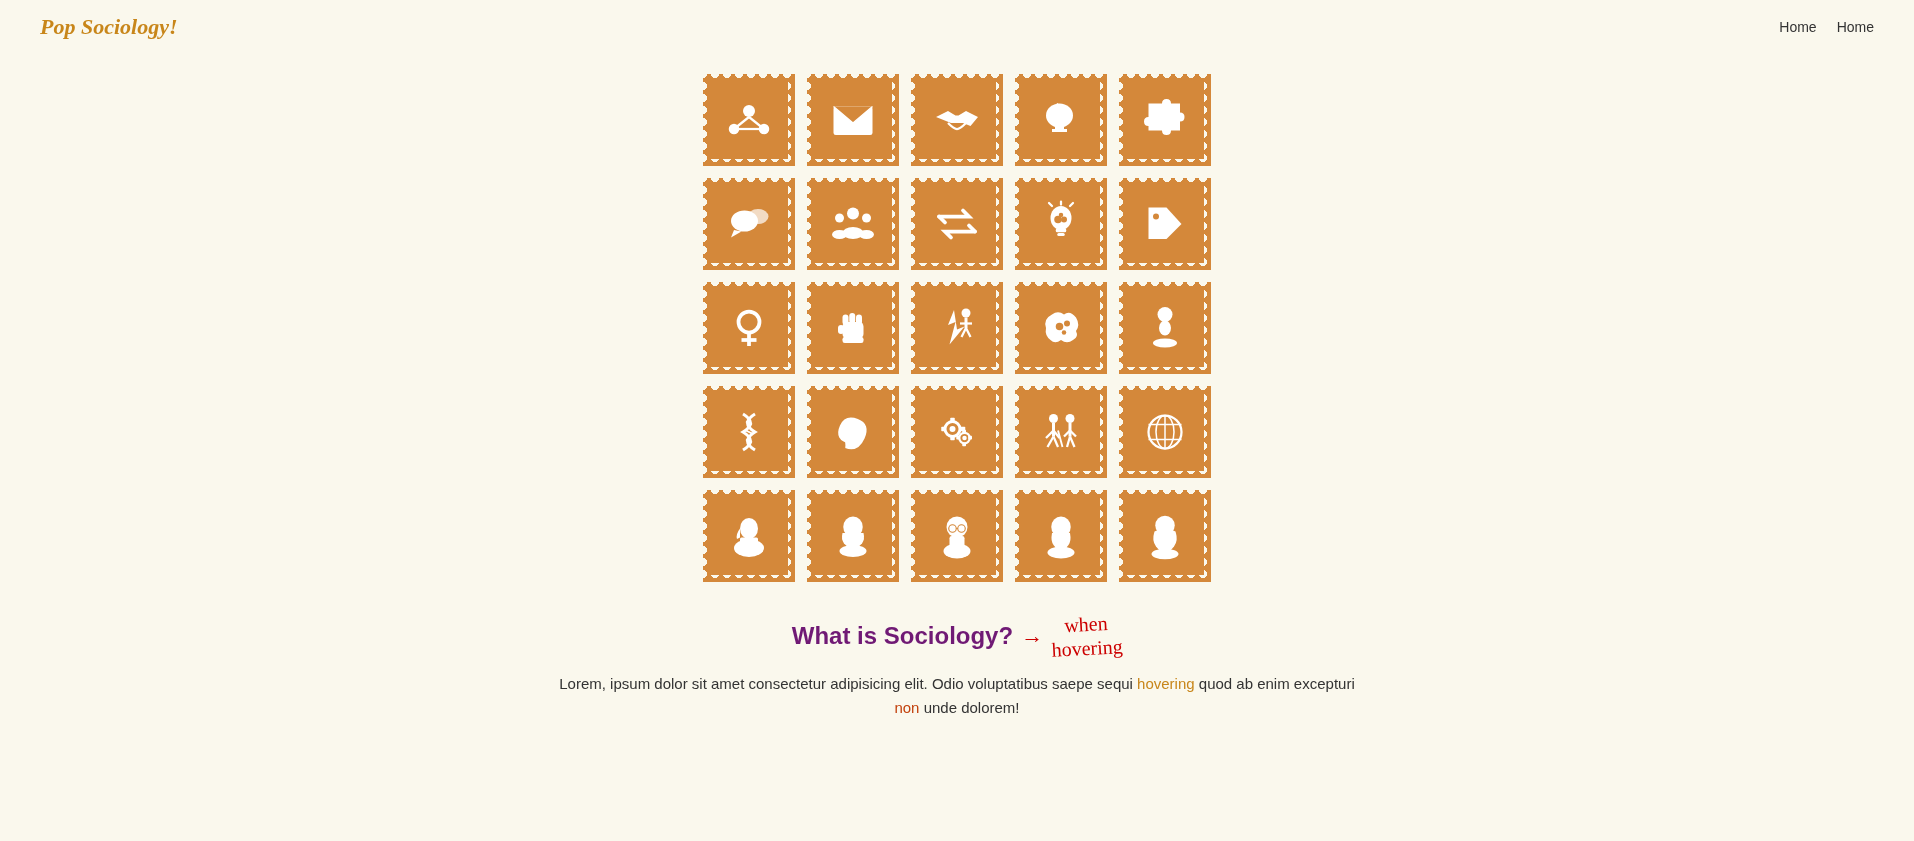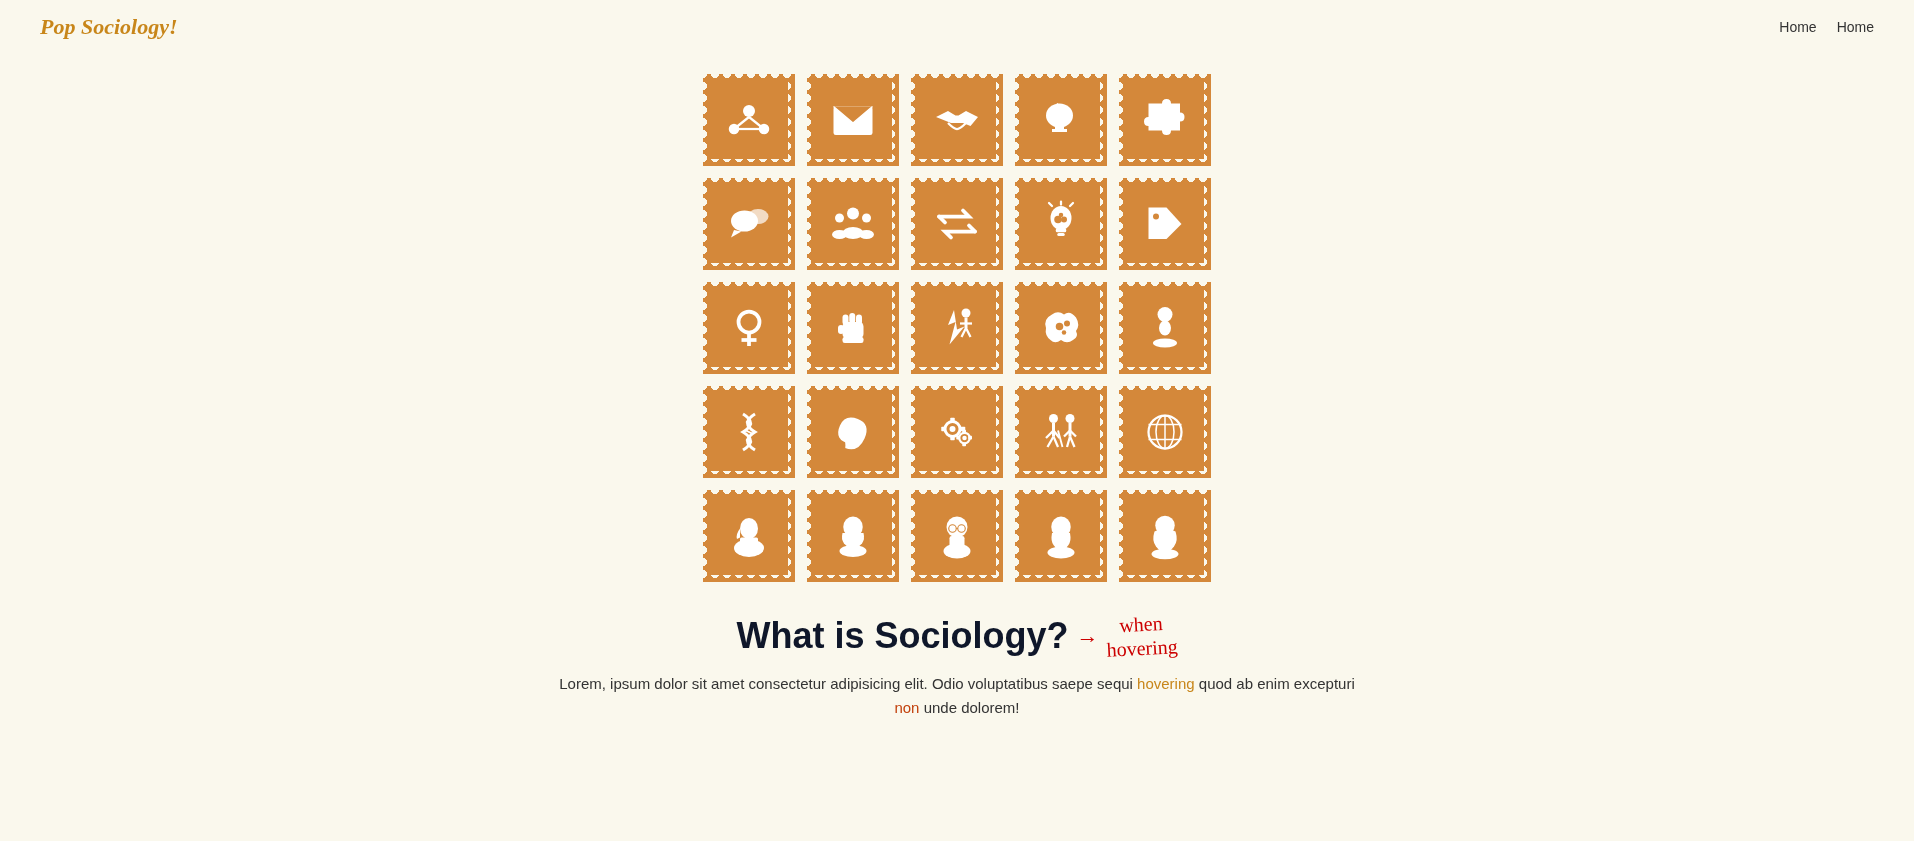--- a/index.html
+++ b/index.html
@@ -56,23 +56,23 @@
 
     
     .bottom-section {
       text-align: center;
       margin-top: 30px;
       padding: 0 20px;
       position: relative;
     }
 
     .section-title {
-      font-size: 36px;
+      font-size: 24px;
       font-weight: bold;
-      color: #0f172a;
+      color: #701a75;
       font-family: Arial, sans-serif;
       display: inline-block;
     }
 
     .section-body {
       margin-top: 12px;
       font-size: 15px;
       color: #333;
       font-family: Arial, sans-serif;
       line-height: 1.6;

